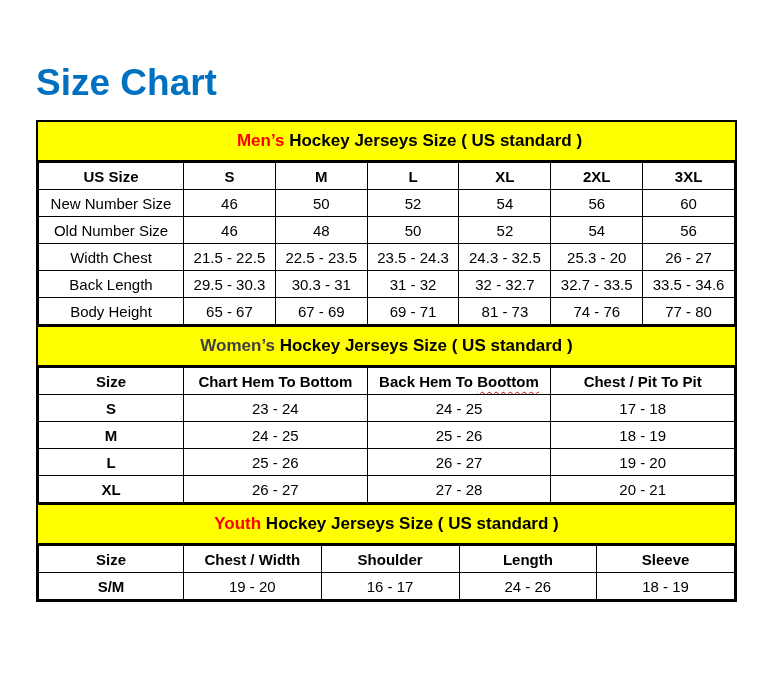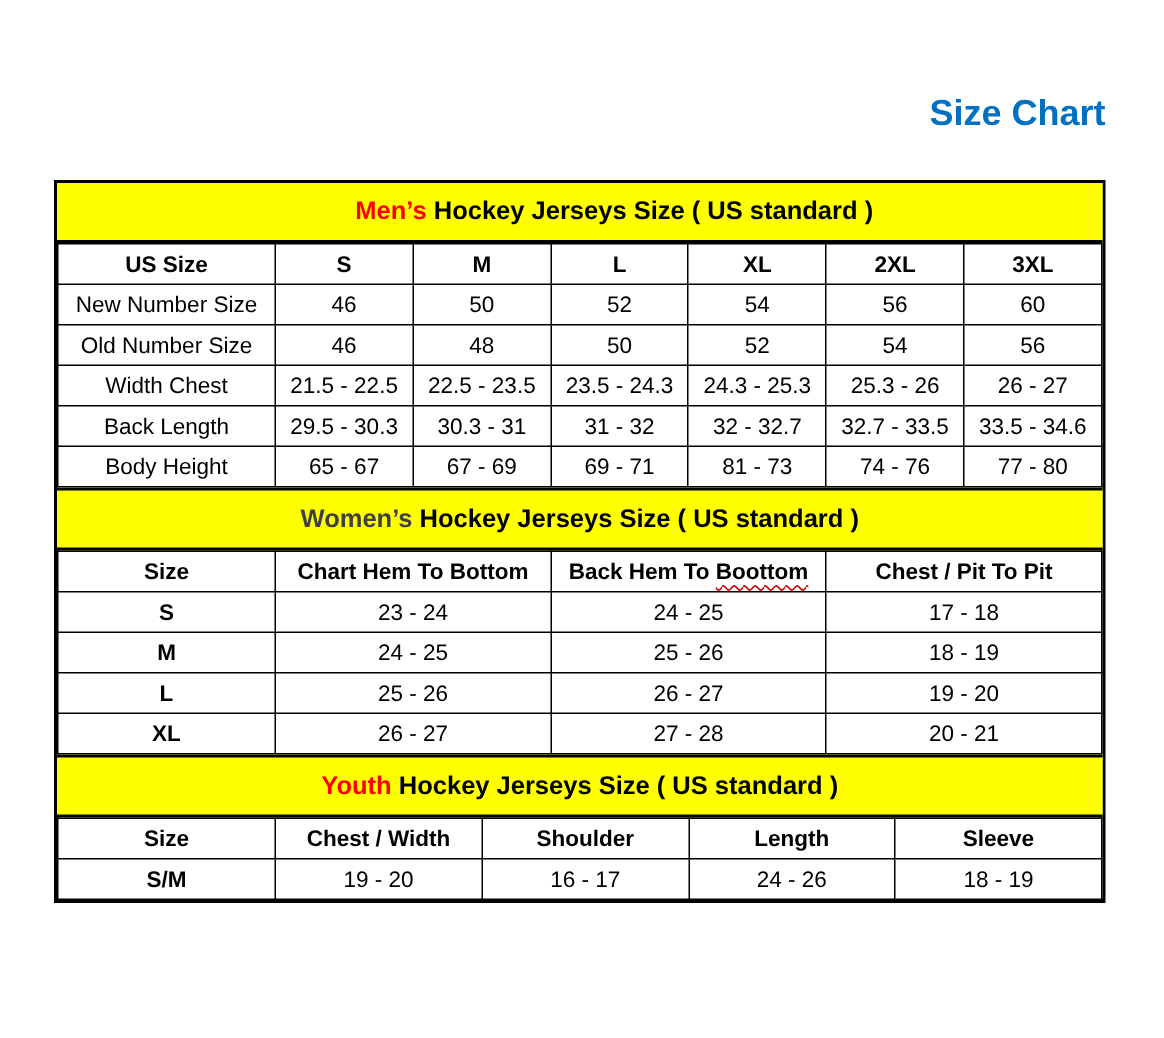--- a/index.html
+++ b/index.html
@@ -2,21 +2,21 @@
 <html><head>
 <meta charset="utf-8">
 <style>
   html, body { margin:0; padding:0; }
   body {
     width:776px; height:692px; background:#ffffff; position:relative;
     font-family:"Liberation Sans", sans-serif; color:#000;
   }
   .page-title {
     position:absolute; left:36px; top:62px; width:701px;
-    text-align:right; font-size:24px; font-weight:bold; letter-spacing:0px;
+    text-align:left; font-size:37px; font-weight:bold; letter-spacing:0px;
   }
   .chart {
     position:absolute; left:36px; top:120px; width:697px;
     border:2px solid #000; background:#fff;
   }
   .band {
     text-align:center; font-weight:bold; font-size:17px; line-height:22px;
     padding:8px 0; border-bottom:2px solid #000;
   }
   .band-mid { border-top:2px solid #000; }
@@ -77,22 +77,22 @@
       <td>50</td>
       <td>52</td>
       <td>54</td>
       <td>56</td>
     </tr>
     <tr>
       <td>Width Chest</td>
       <td>21.5 - 22.5</td>
       <td>22.5 - 23.5</td>
       <td>23.5 - 24.3</td>
-      <td>24.3 - 25.3</td>
-      <td>25.3 - 26</td>
+      <td>24.3 - 32.5</td>
+      <td>25.3 - 20</td>
       <td>26 - 27</td>
     </tr>
     <tr>
       <td>Back Length</td>
       <td>29.5 - 30.3</td>
       <td>30.3 - 31</td>
       <td>31 - 32</td>
       <td>32 - 32.7</td>
       <td>32.7 - 33.5</td>
       <td>33.5 - 34.6</td>

